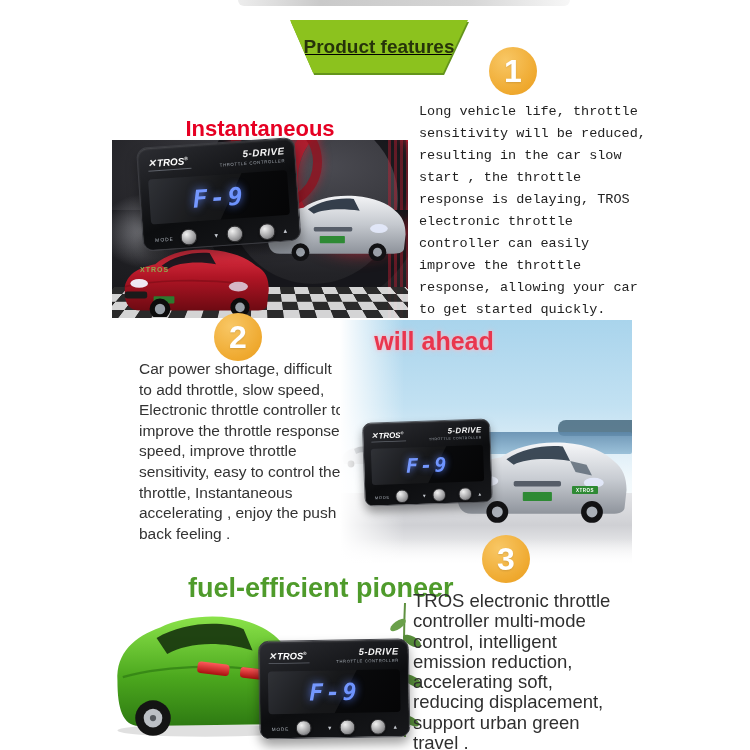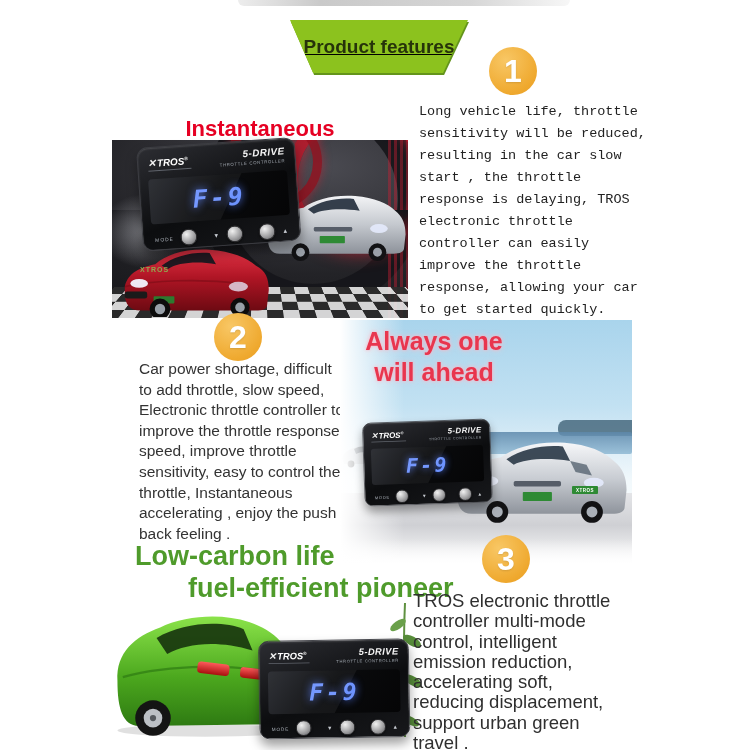--- a/index.html
+++ b/index.html
@@ -252,27 +252,25 @@
       <circle cx="156" cy="92" r="12" fill="#121214"></circle>
         <circle cx="156" cy="92" r="6" fill="#aab0b8"></circle>
     </svg>
 
     <div class="wm2">XTROS</div>
     <div class="sky-fadeB"></div>
     <div class="sky-fadeL"></div>
   </div>
 
   <div class="always-heading">
-    <div>Always one</div>
     <div>will ahead</div>
   </div>
 
   <div class="badge" id="badge3">3</div>
 
-  <div class="green-h1">Low-carbon life</div>
   <div class="green-h2">fuel-efficient pioneer</div>
 
   <svg class="car-green" viewBox="0 0 225 160">
     <defs>
       <linearGradient id="gg1" x1="0" y1="0" x2="0" y2="1">
         <stop offset="0" stop-color="#8be34a"></stop>
           <stop offset=".55" stop-color="#4ca81e"></stop>
           <stop offset="1" stop-color="#2e7a12"></stop>
       </linearGradient>
       <linearGradient id="tl1" x1="0" y1="0" x2="0" y2="1">

